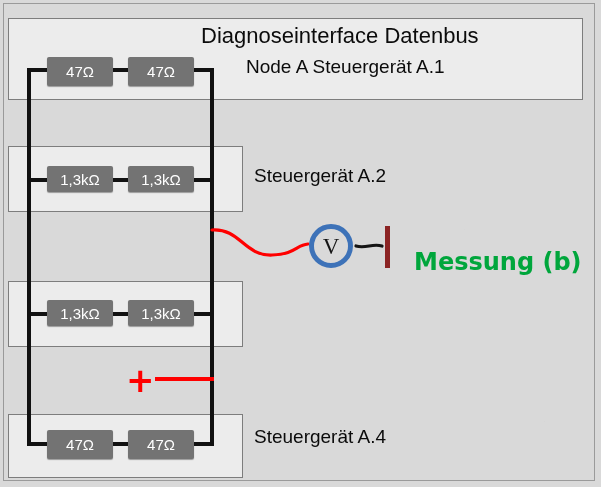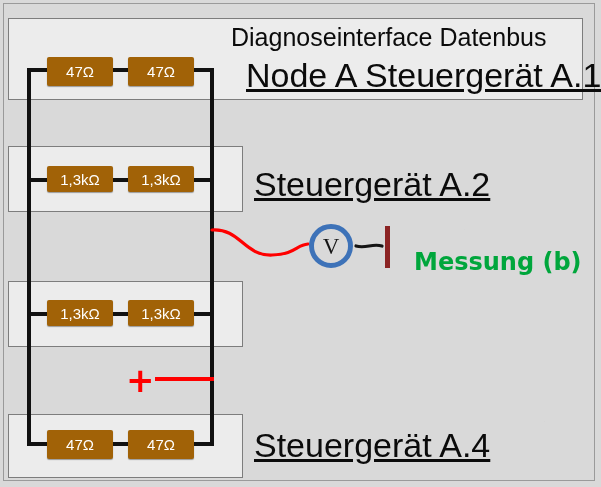--- a/index.html
+++ b/index.html
@@ -58,44 +58,42 @@
   }
   .wire-red-h {
     position: absolute;
     background: #ff0000;
     height: 4px;
   }
 
   
   .resistor {
     position: absolute;
-    background: #a16207;
+    background: #737373;
     border-radius: 2px;
     color: #ffffff;
     display: flex;
     align-items: center;
     justify-content: center;
     font-size: 15px;
     letter-spacing: 0px;
     box-shadow: 0 1px 1px rgba(0,0,0,0.35);
   }
 
   
   .label {
     position: absolute;
     color: #0b0b0b;
     white-space: nowrap;
   }
   .title-line {
-    font-size: 25px;
-    margin-left: 30px;
+    font-size: 22px;
   }
   .device-label {
-    font-size: 34px;
-    text-decoration: underline;
+    font-size: 19px;
   }
   .measure-label {
     position: absolute;
     font-family: "DejaVu Sans", sans-serif;
     font-size: 24px;
     font-weight: 600;
     color: #00a63c;
     white-space: nowrap;
   }
 

